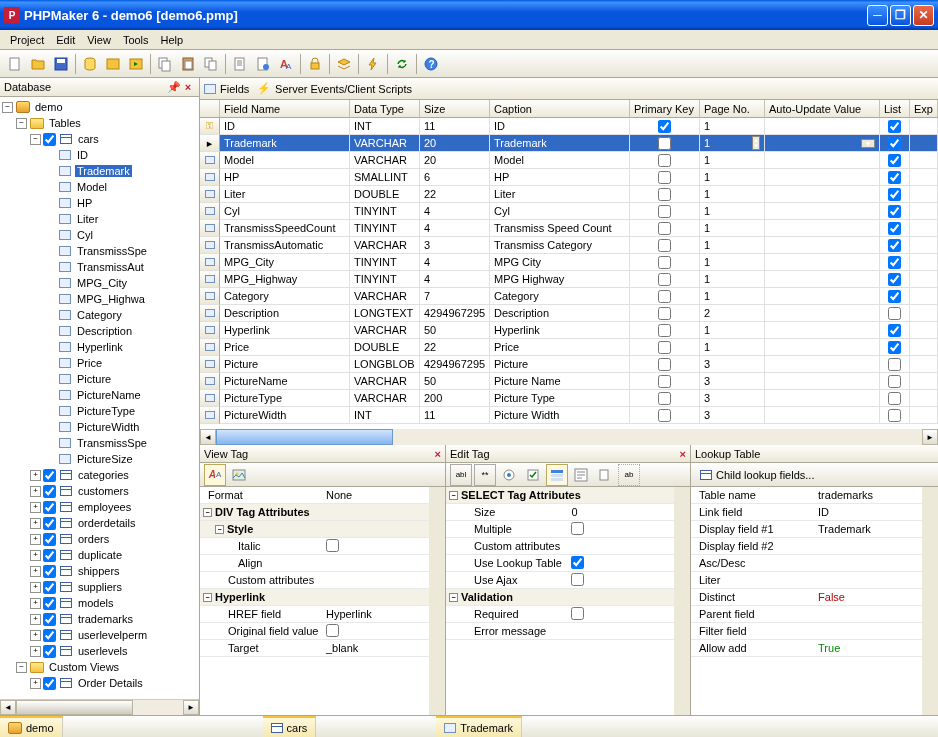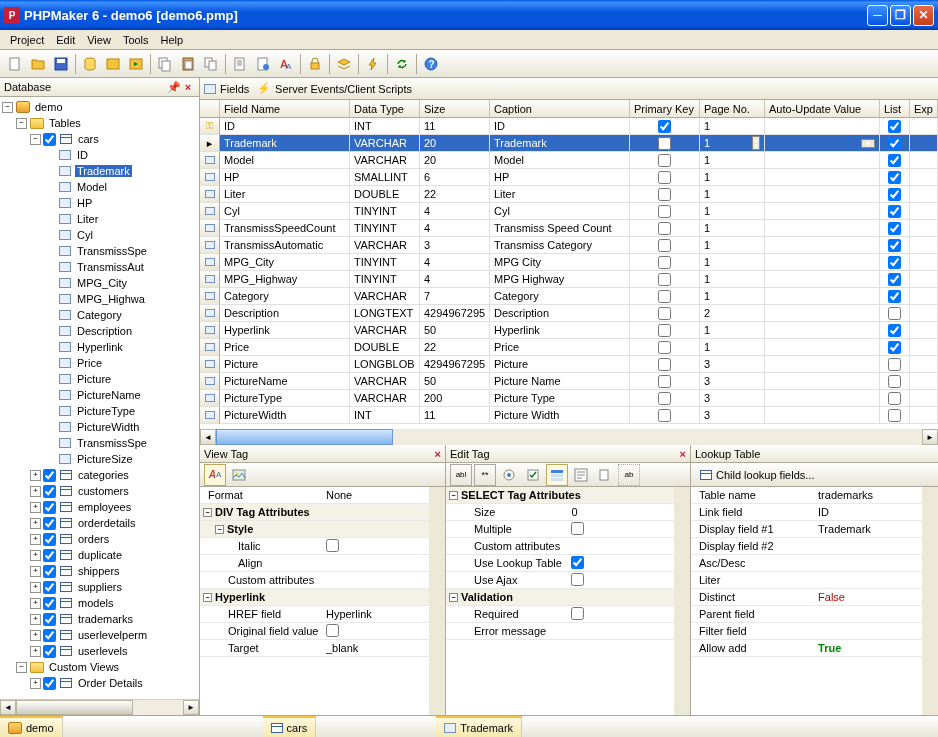--- a/index.html
+++ b/index.html
@@ -77,21 +77,21 @@
 .prop-row { display: flex; height: 17px; border-bottom: 1px solid #e8e8e8; align-items: center; }
 .prop-label { padding-left: 18px; width: 55%; }
 .prop-label.l1 { padding-left: 8px; }
 .prop-label.l2 { padding-left: 28px; }
 .prop-label.l3 { padding-left: 38px; }
 .prop-group { display: flex; height: 17px; background: #f4f2e7; border-bottom: 1px solid #e8e8e8; align-items: center; font-weight: bold; }
 .prop-group .exp2 { width: 9px; height: 9px; border: 1px solid #888; margin: 0 3px; display: flex; align-items: center; justify-content: center; font-size: 7px; background: white; }
 .prop-val { flex: 1; }
 .prop-vscroll { width: 16px; background: #ece9d8; }
 .red { color: #b00; }
-.green { color: #080; font-weight: bold; }
+.green { color: #080; }
 
 
 .statusbar { height: 22px; background: linear-gradient(to bottom, #fefefe, #e8e6d8); display: flex; align-items: center; border-top: 1px solid #aca899; }
 .sbtab { padding: 2px 8px; display: flex; align-items: center; gap: 4px; border-right: 1px solid #d0ccc0; height: 100%; background: linear-gradient(to bottom, #fff8dc, #f5e8b0); border-top: 2px solid #f5c23d; }
 
 
 .ico-db { width: 14px; height: 12px; background: linear-gradient(to bottom, #ffd966, #e8a030); border-radius: 2px; border: 1px solid #b07820; }
 .ico-folder { width: 14px; height: 11px; background: linear-gradient(to bottom, #ffe890, #f5c23d); border: 1px solid #c89820; border-radius: 1px; }
 .ico-table { width: 12px; height: 10px; background: white; border: 1px solid #4060a0; position: relative; }
 .ico-table::before { content: ''; position: absolute; top: 2px; left: 0; right: 0; height: 1px; background: #4060a0; }

